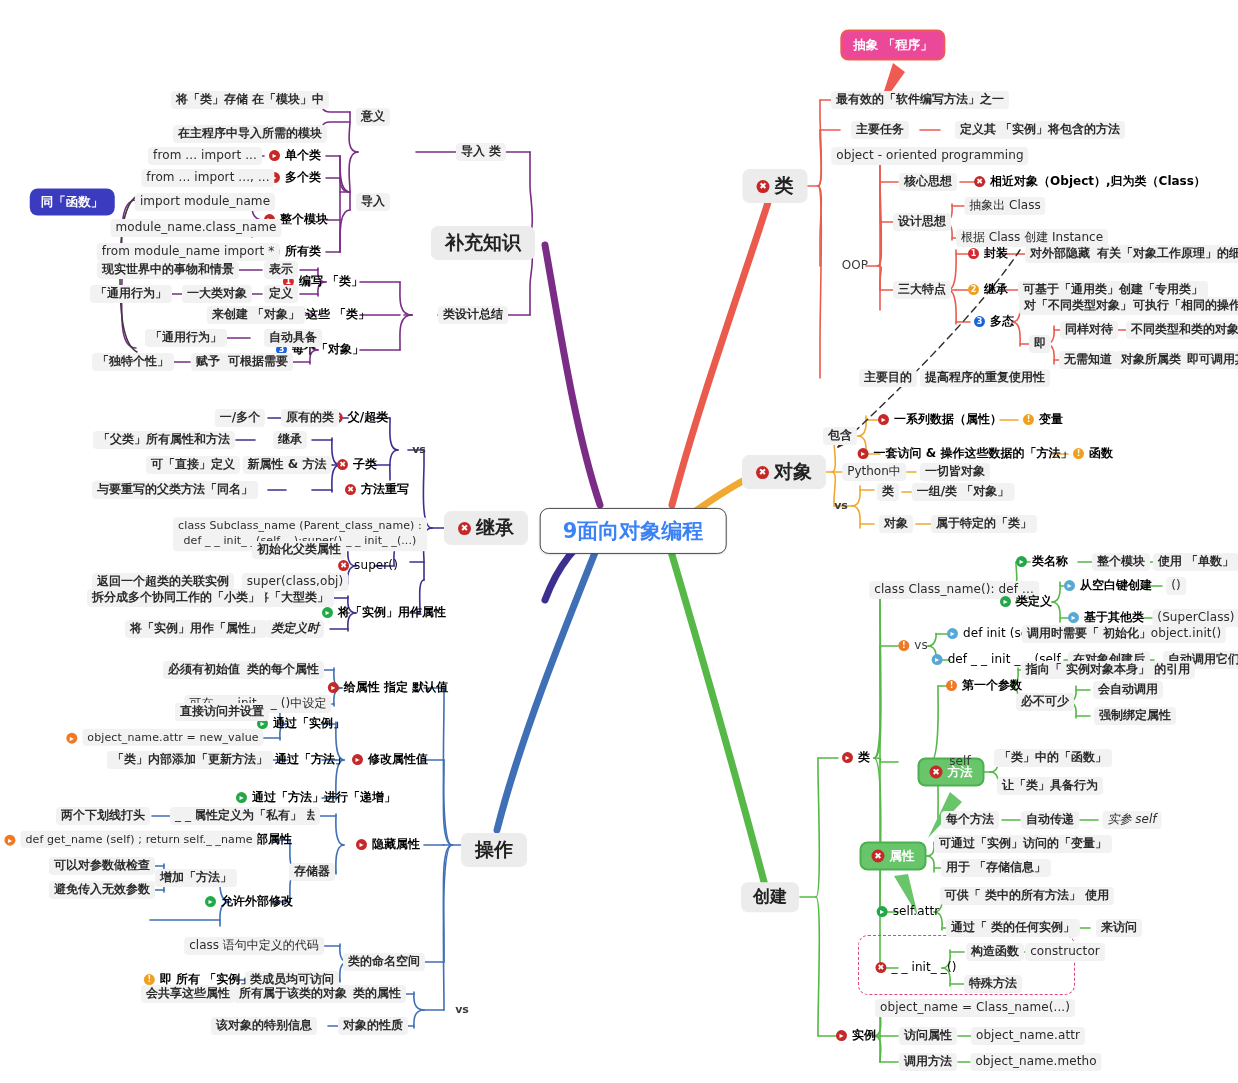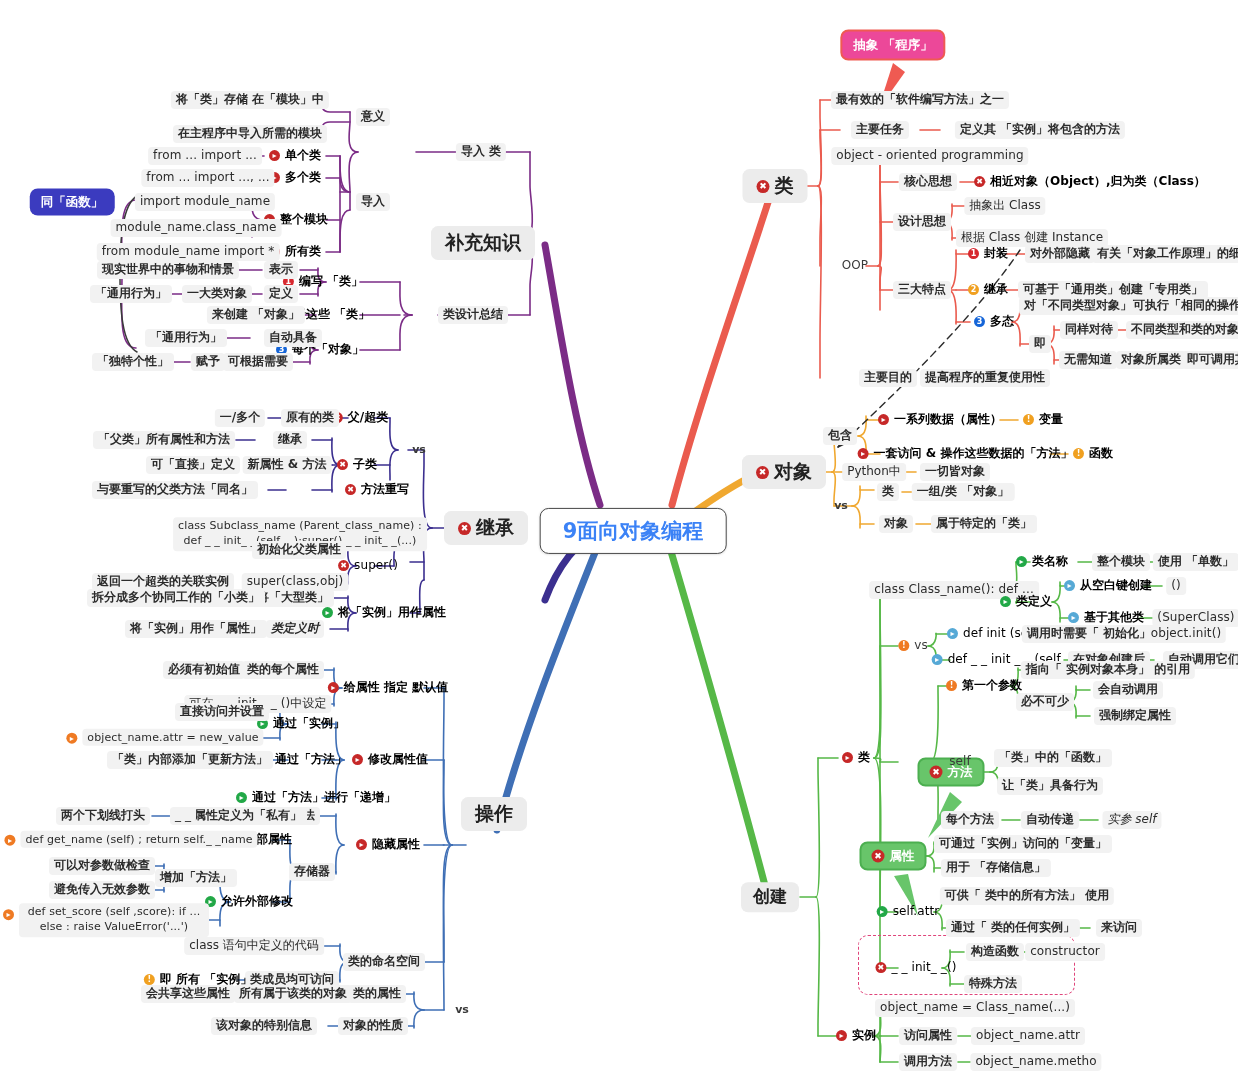--- a/index.html
+++ b/index.html
@@ -434,21 +434,21 @@
   <div class="bubble navy" style="left:72px;top:202px;">同「函数」</div>
 
   <div class="dashbox" style="left:858px;top:935px;width:215px;height:58px;"></div>
 
   <div class="node topic" style="left:483px;top:243px;">补充知识</div>
 
   <div class="node topic" style="left:486px;top:528px;">
     <span class="bdg b-dred ticon">✖</span><span>继承</span>
   </div>
 
-  <div class="node topic" style="left:494px;top:814px;">操作</div>
+  <div class="node topic" style="left:494px;top:850px;">操作</div>
 
   <div class="node topic" style="left:775px;top:186px;">
     <span class="bdg b-dred ticon">✖</span><span>类</span>
   </div>
 
   <div class="node topic" style="left:784px;top:472px;">
     <span class="bdg b-dred ticon">✖</span><span>对象</span>
   </div>
 
   <div class="node topic small" style="left:770px;top:897px;">创建</div>
@@ -584,23 +584,20 @@
   </div>
   <div class="node s11" style="left:131px;top:840px;">
     <span class="bdg b-orange2 sm">▸</span><span class="chip lat">def get_name (self) ; return self._ _name</span>
   </div>
   <div class="node s12" style="left:249px;top:902px;">
     <span class="bdg b-green sm">▸</span><span class="cjk">允许外部修改</span>
   </div>
   <div class="node chip cjk s12" style="left:196px;top:878px;">增加「方法」</div>
   <div class="node chip cjk s12" style="left:102px;top:866px;">可以对参数做检查</div>
   <div class="node chip cjk s12" style="left:102px;top:890px;">避免传入无效参数</div>
-  <div class="node s11" style="left:106px;top:920px;">
-    <span class="bdg b-orange2 sm" style="vertical-align:top;margin-top:6px;">▸</span><span class="chip lat" style="display:inline-block;max-width:180px;white-space:normal;text-align:center;line-height:1.35;">def set_score (self ,score): if ... else :  raise ValueError('...')</span>
-  </div>
 
   <div class="node chip cjk s12" style="left:384px;top:962px;">类的命名空间</div>
   <div class="node chip s12" style="left:254px;top:946px;">class 语句中定义的代码</div>
   <div class="node chip cjk s12" style="left:292px;top:980px;">类成员均可访问</div>
   <div class="node s12" style="left:198px;top:980px;">
     <span class="bdg b-org sm">!</span><span class="cjk">即 所有 「实例」</span>
   </div>
 
   <div class="node plain cjk s11" style="left:462px;top:1010px;">vs</div>
   <div class="node chip cjk s12" style="left:377px;top:994px;">类的属性</div>

